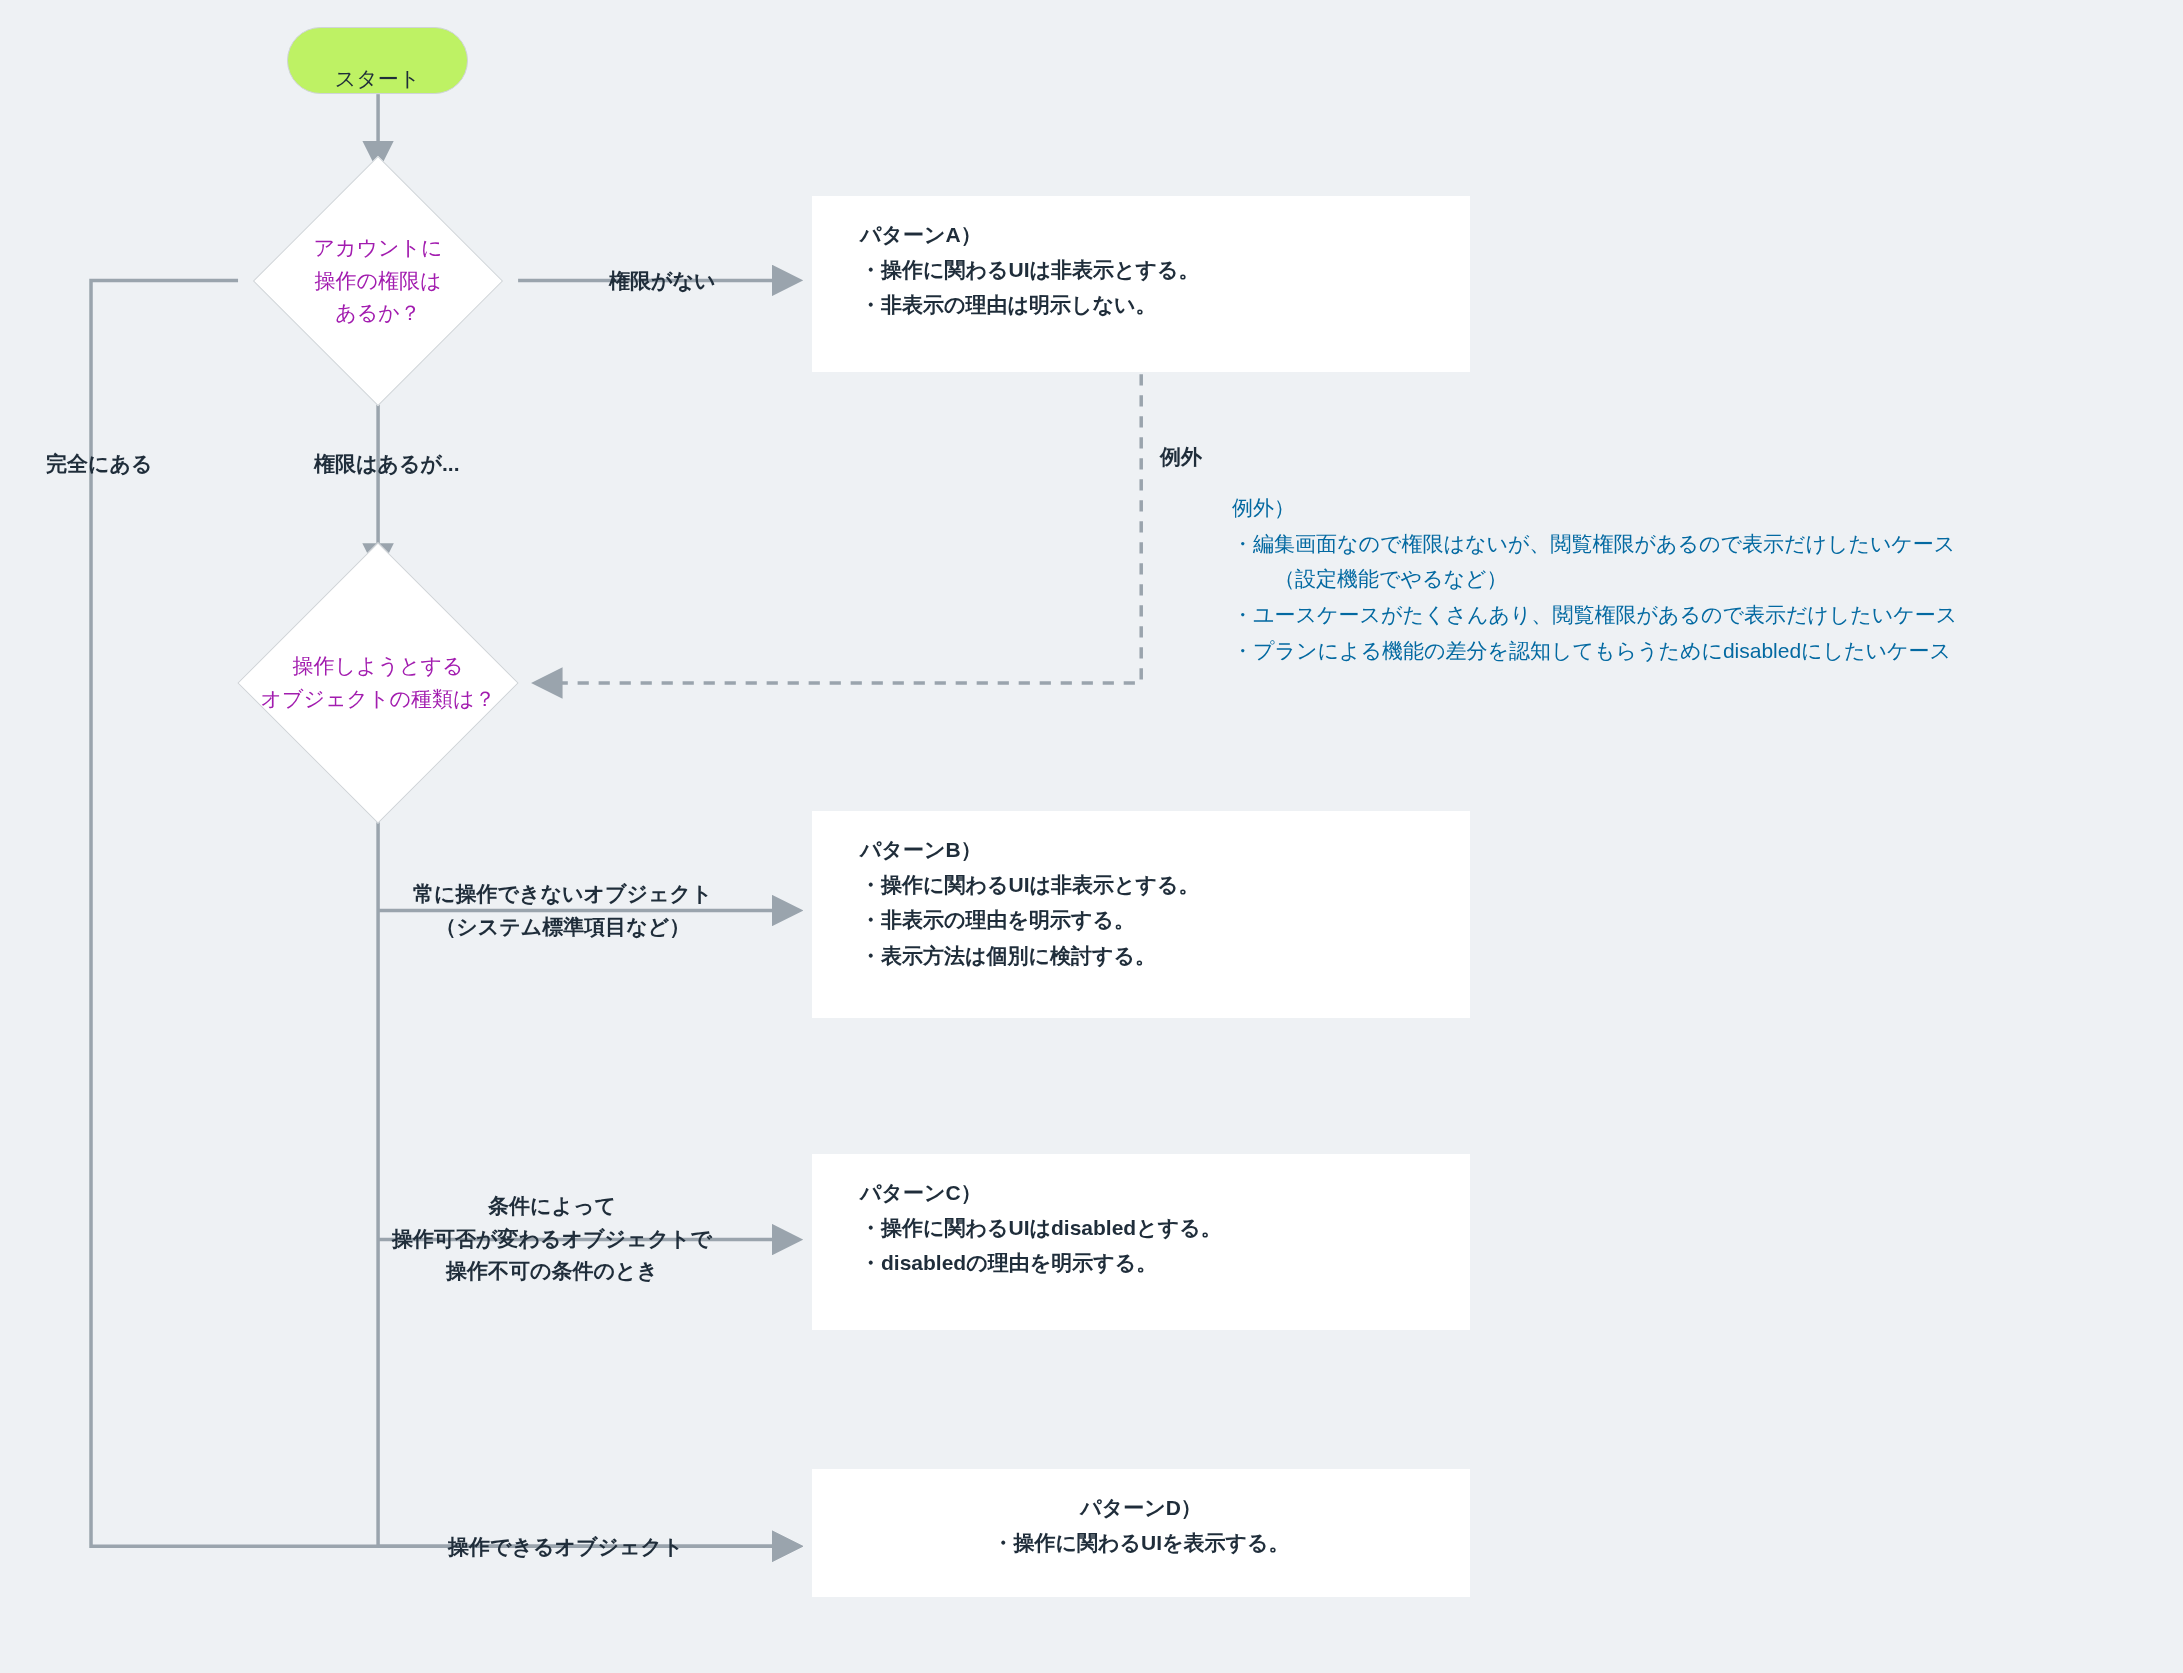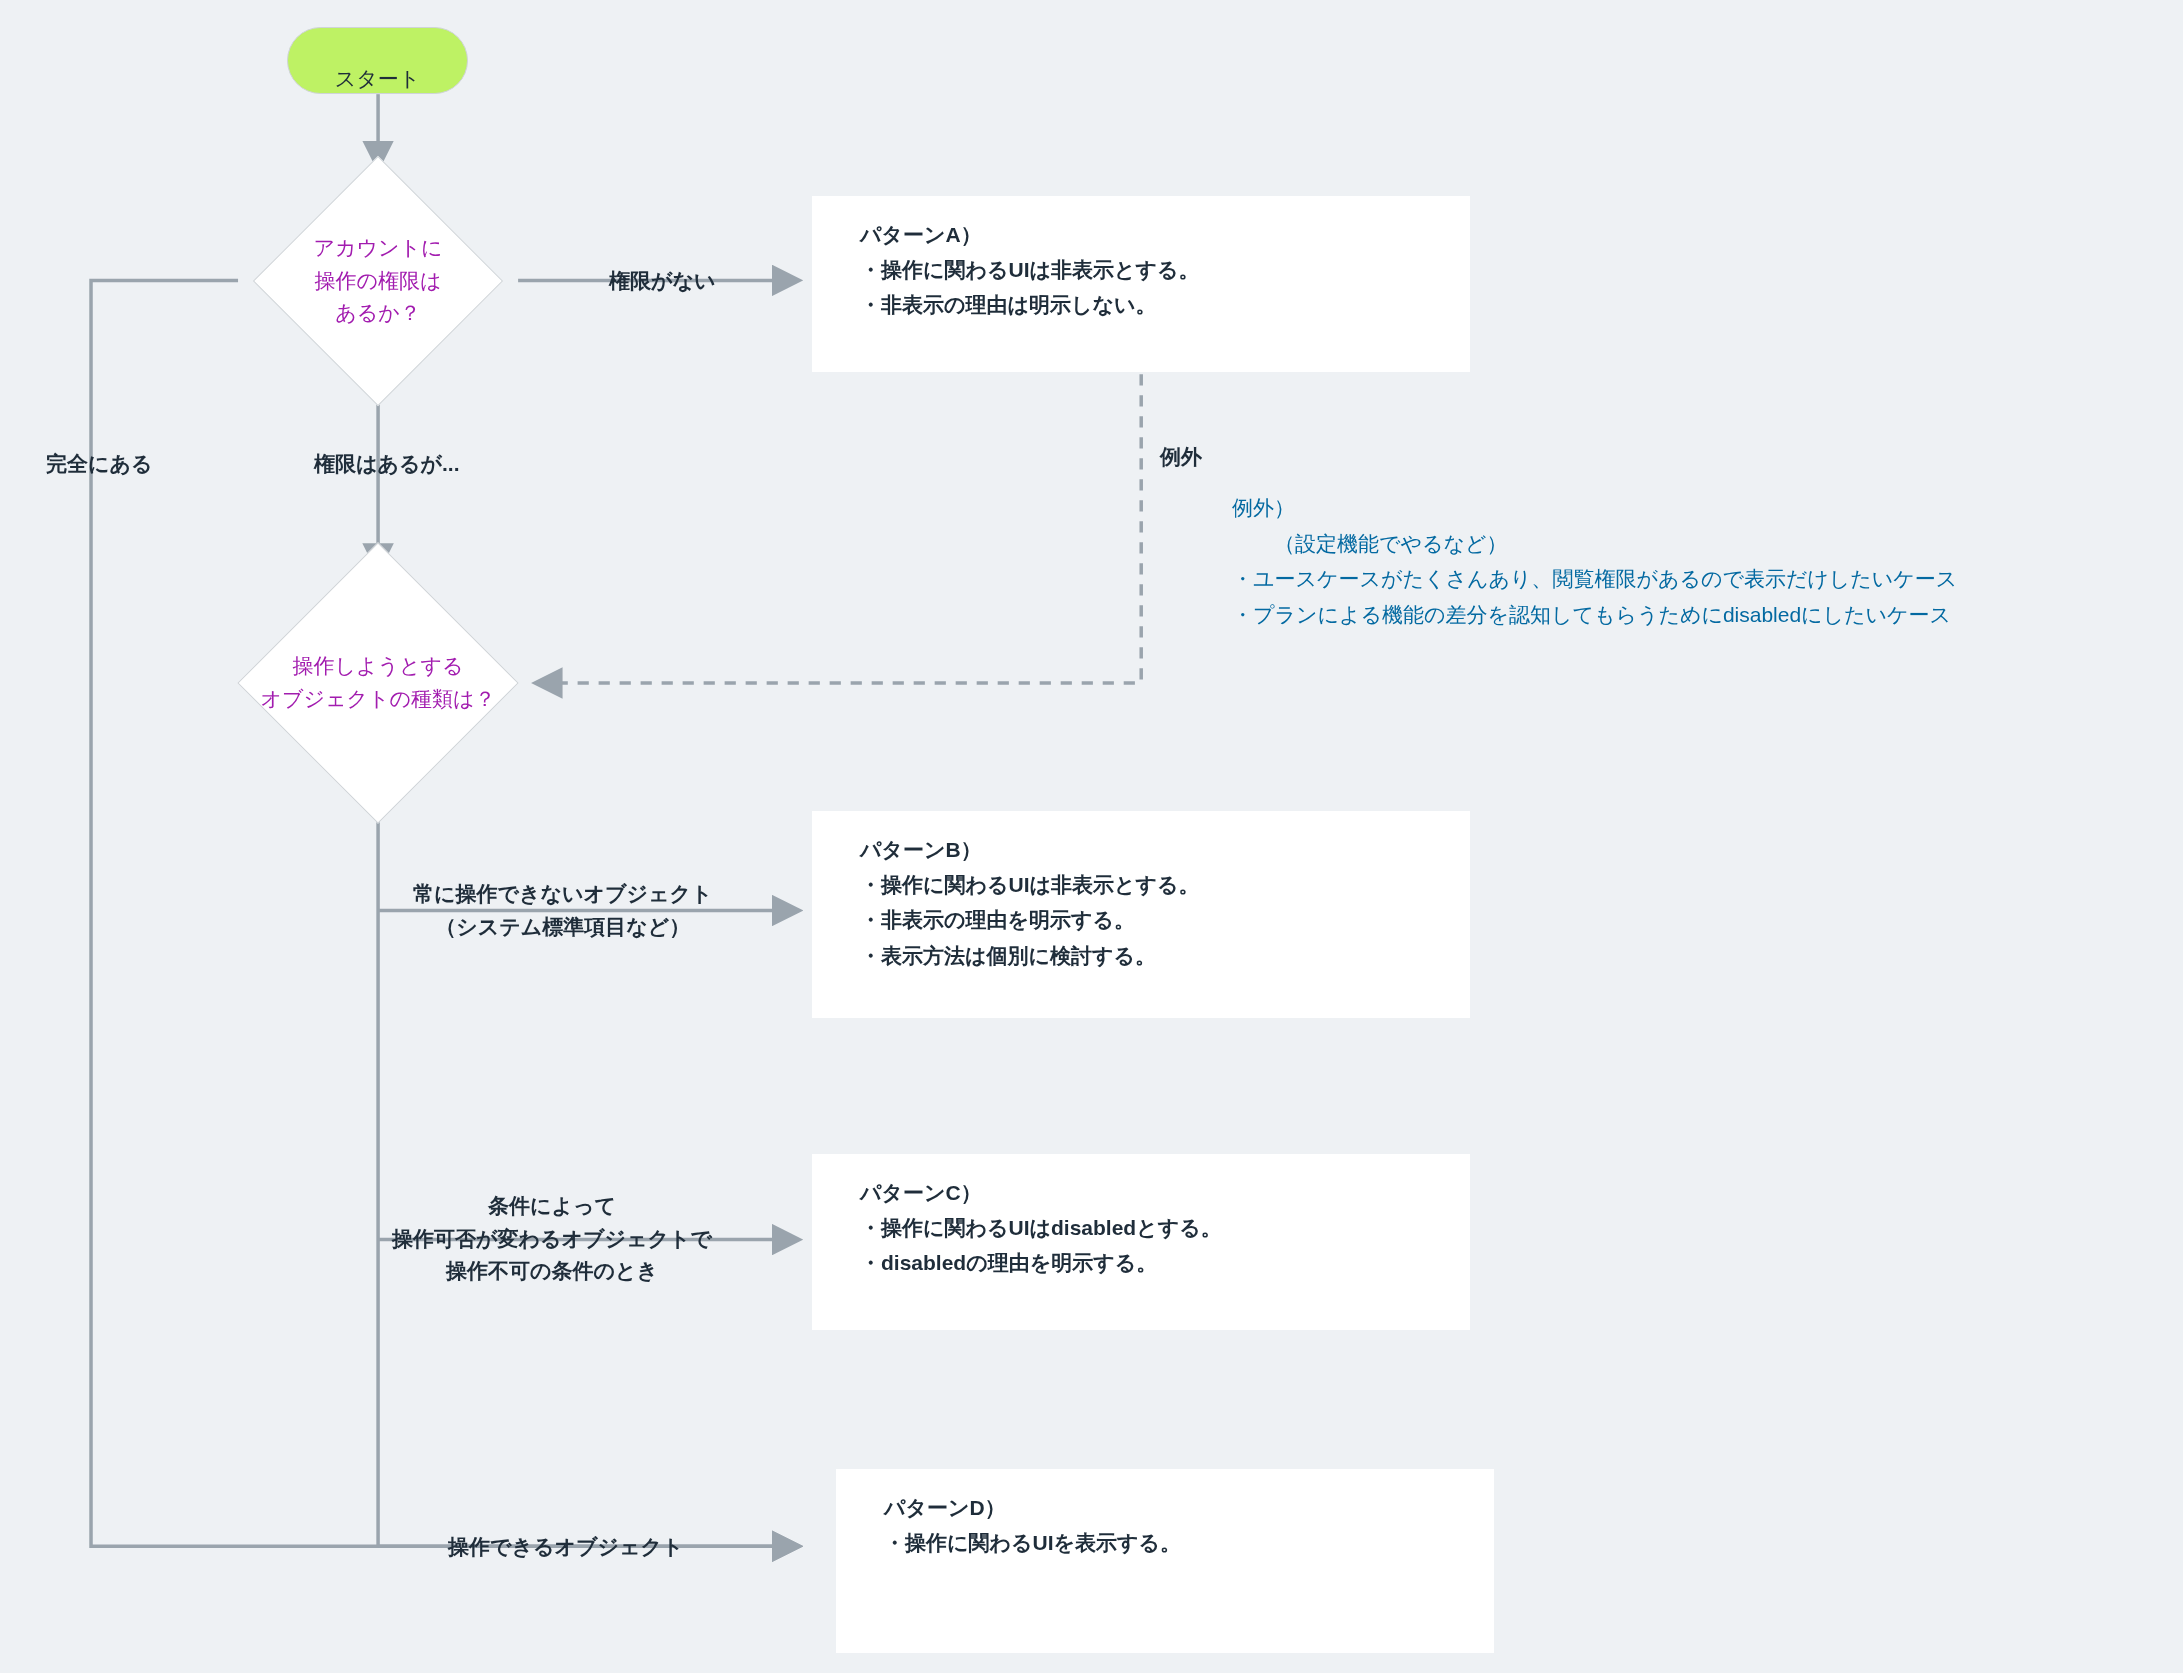--- a/index.html
+++ b/index.html
@@ -160,21 +160,21 @@
   </div>
 
   <div class="card" style="left:812px; top:1154px; width:658px; height:176px;">
     <div class="title">パターンC）</div>
     <div class="lines">
       <div>・操作に関わるUIはdisabledとする。</div>
       <div>・disabledの理由を明示する。</div>
     </div>
   </div>
 
-  <div class="card" style="left:836px; top:1469px; width:658px; height:184px;">
+  <div class="card" style="left:812px; top:1469px; width:658px; height:128px;text-align:center;">
     <div class="title">パターンD）</div>
     <div class="lines">
       <div>・操作に関わるUIを表示する。</div>
     </div>
   </div>
 
   <div class="edge-label" style="left:609px; top:265px;">権限がない</div>
 
   <div class="edge-label" style="left:314px; top:448px; text-align:left;">権限はあるが...</div>
 
@@ -186,19 +186,20 @@
 （システム標準項目など）</div>
 
   <div class="edge-label" style="left:392px; top:1190px; text-align:center;">条件によって
 操作可否が変わるオブジェクトで
 操作不可の条件のとき</div>
 
   <div class="edge-label" style="left:448px; top:1531px; text-align:center;">操作できるオブジェクト</div>
 
   <div class="note" style="left:1232px; top:490px; width:924px;">
     <div>例外）</div>
+    <div>・編集画面なので権限はないが、閲覧権限があるので表示だけしたいケース</div>
     <div class="indent">（設定機能でやるなど）</div>
     <div>・ユースケースがたくさんあり、閲覧権限があるので表示だけしたいケース</div>
     <div>・プランによる機能の差分を認知してもらうためにdisabledにしたいケース</div>
   </div>
 
 </div>
 
 
 </body></html>

